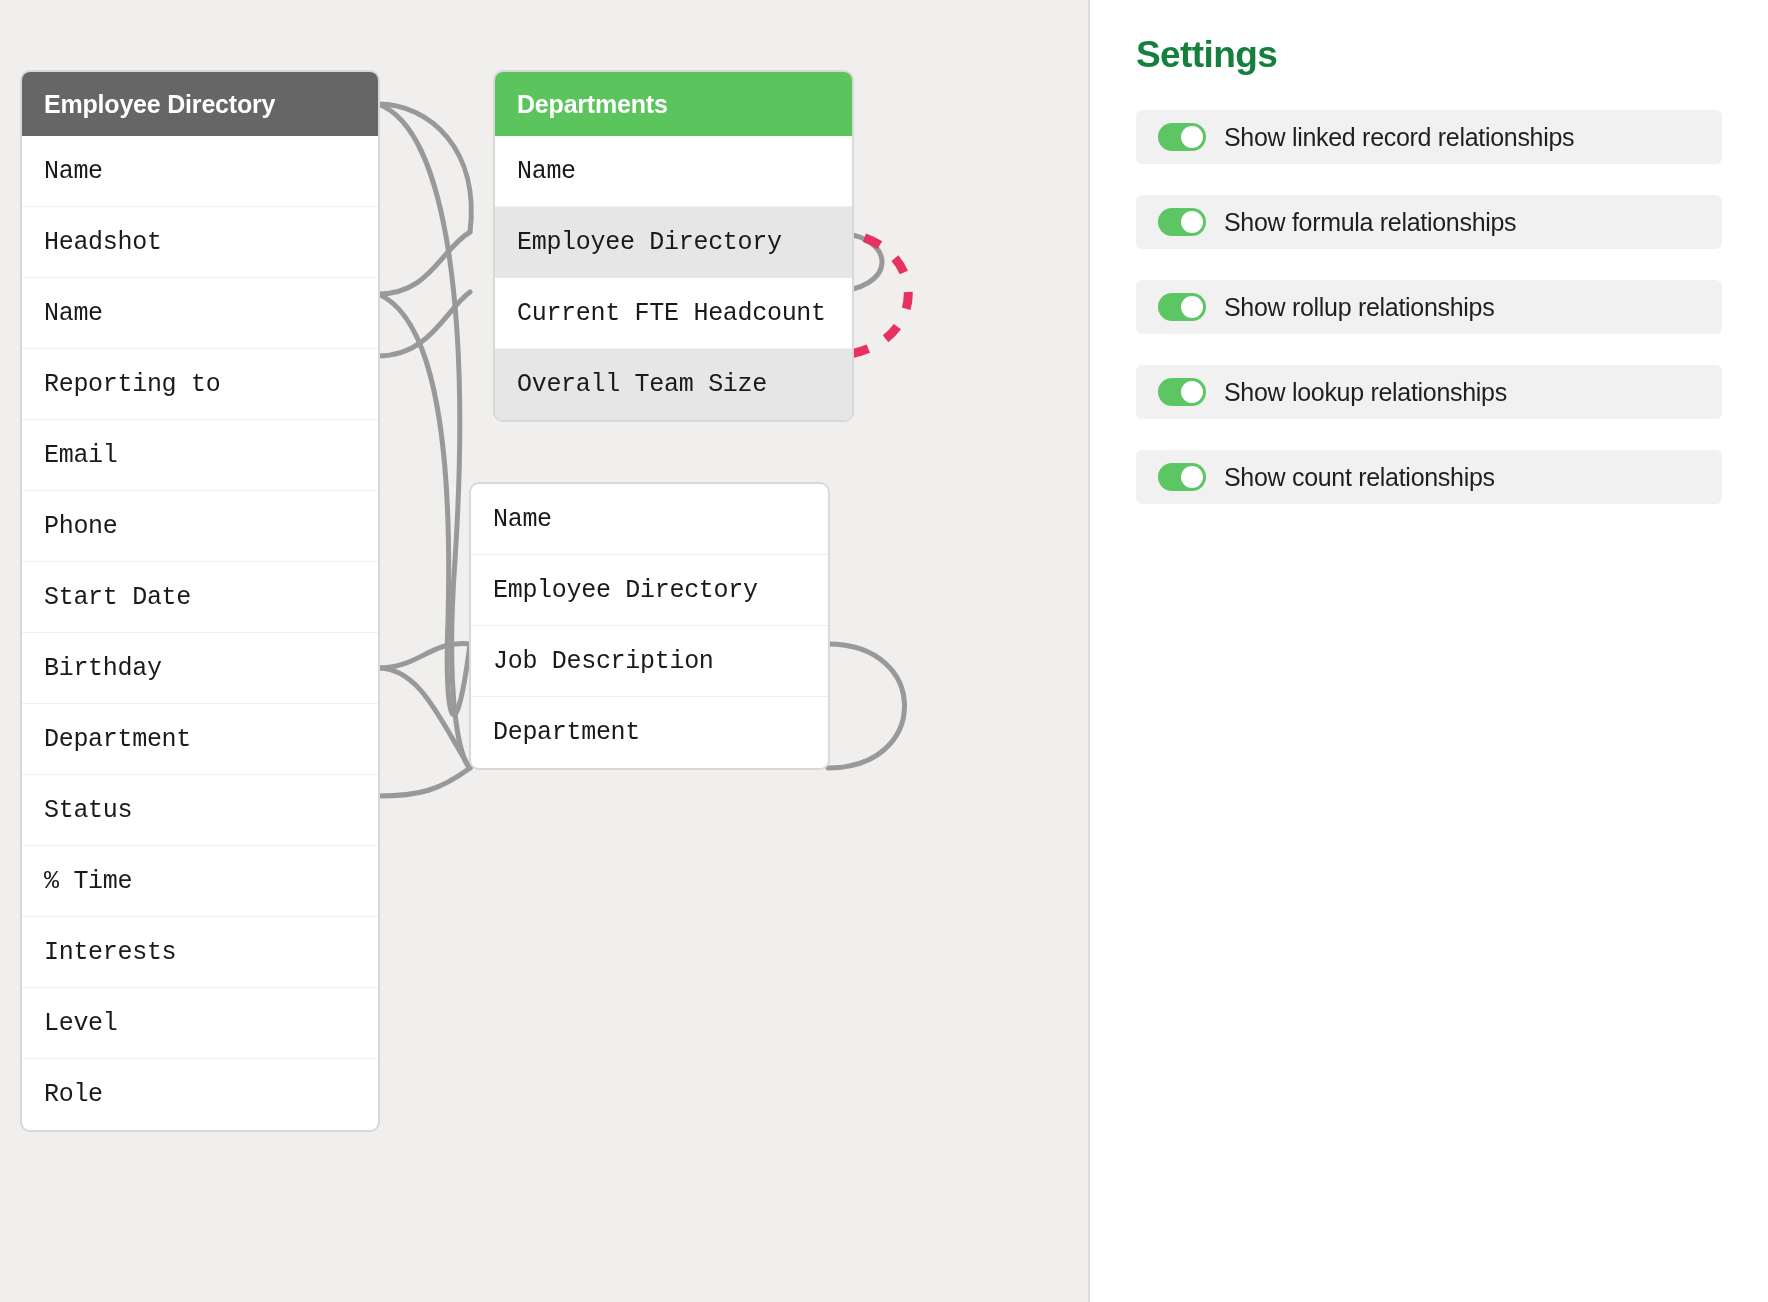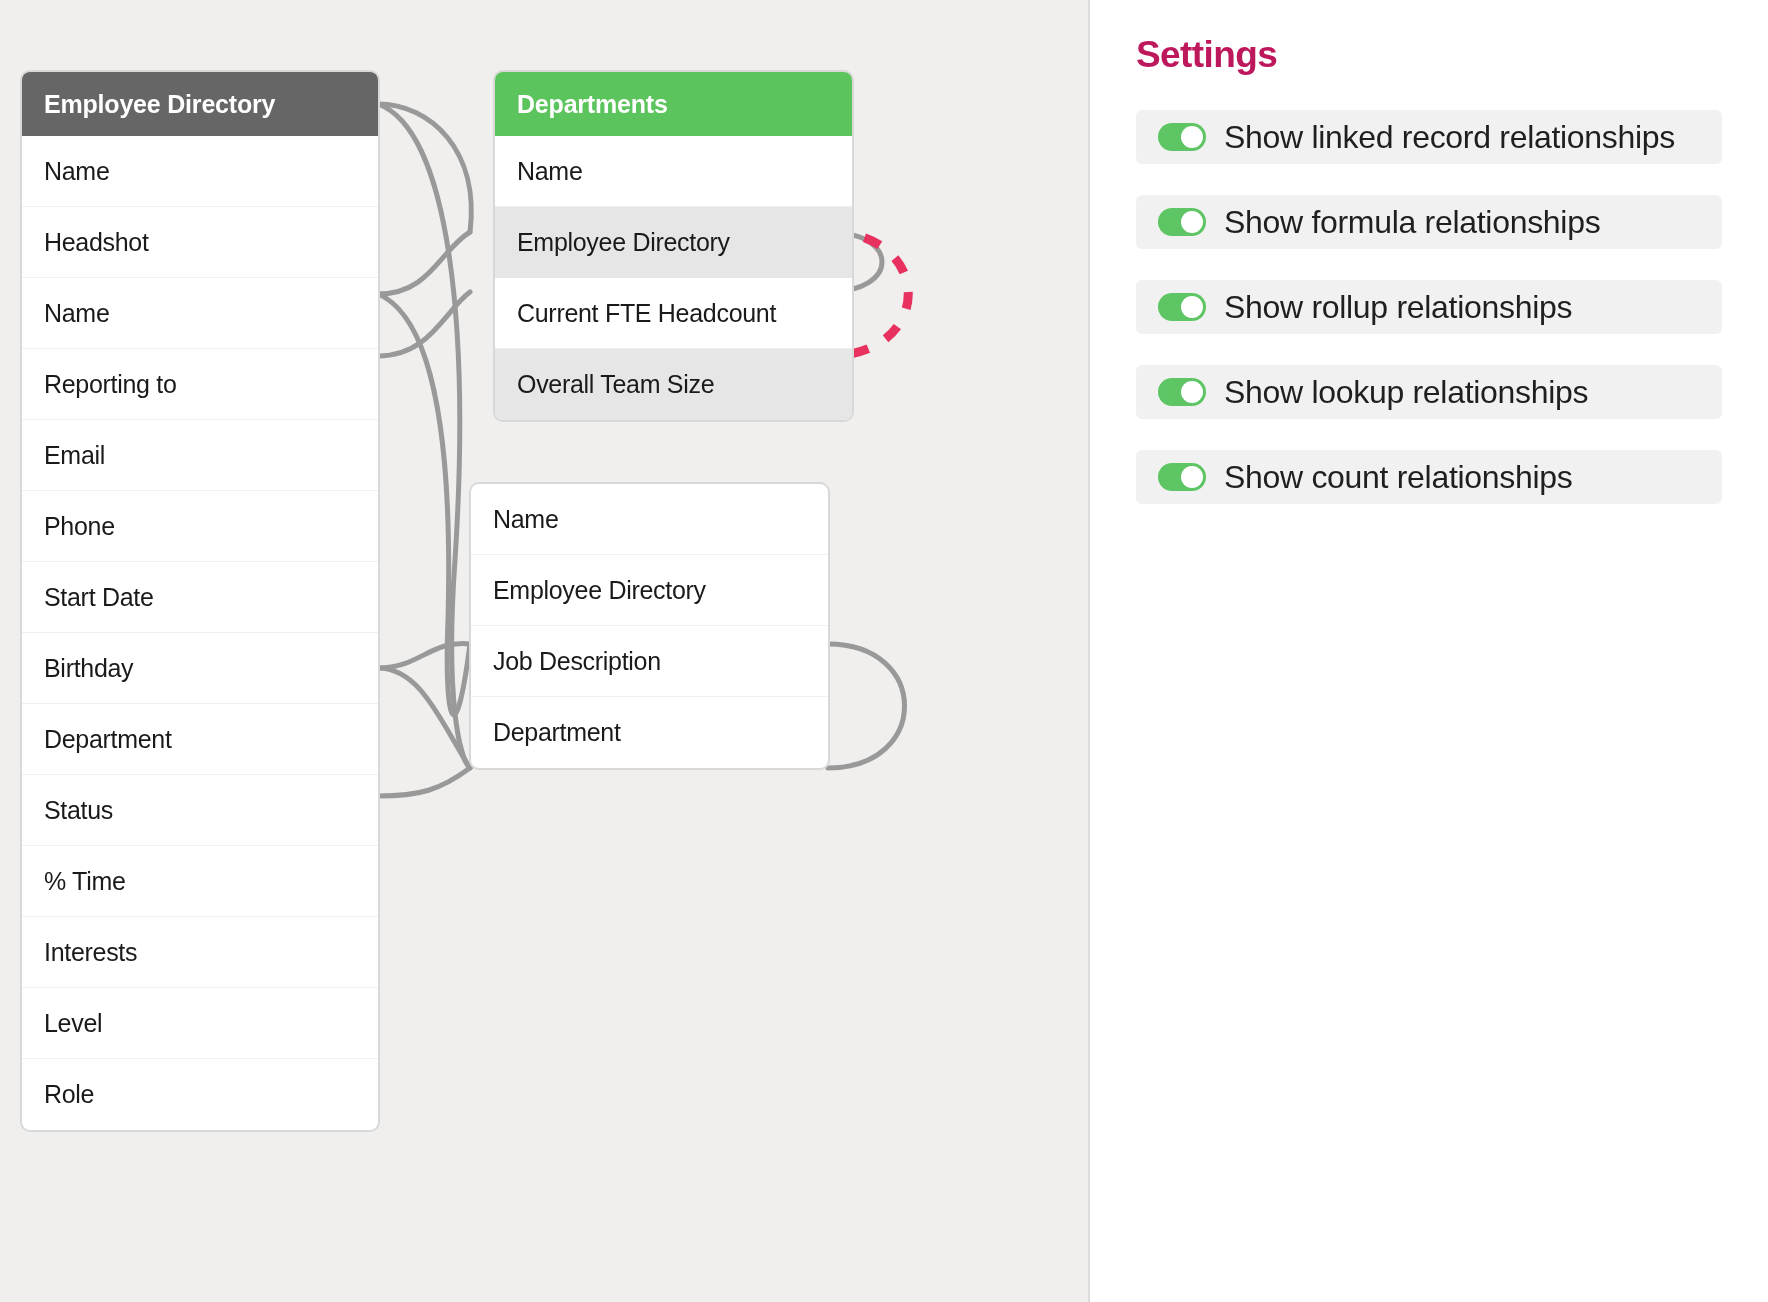--- a/index.html
+++ b/index.html
@@ -41,36 +41,37 @@
   }
   .field-row {
     height: 71px;
     display: flex;
     align-items: center;
     padding: 0 22px;
     font-size: 25px;
     color: #1a1a1a;
     border-bottom: 1px solid #f0f0f0;
     letter-spacing: -0.3px;
+    font-family: Liberation Mono, monospace;
   }
   .field-row:last-child { border-bottom: none; }
   .field-row.shaded { background: #e6e6e6; border-bottom-color: #e6e6e6; }
 
   
   #settings {
     position: relative;
     width: 691px;
     height: 1302px;
     background: #ffffff;
     padding: 30px 46px 0 46px;
   }
   #settings-title {
     font-size: 37px;
     font-weight: bold;
-    color: #be185d;
+    color: #15803d;
     letter-spacing: -0.6px;
     margin: 4px 0 34px 0;
   }
   .setting-row {
     display: flex;
     align-items: center;
     height: 54px;
     background: #f1f1f1;
     border-radius: 6px;
     padding: 0 22px;
@@ -85,21 +86,21 @@
     margin-right: 18px;
   }
   .toggle .knob {
     position: absolute;
     top: 3px; left: 23px;
     width: 22px; height: 22px;
     border-radius: 50%;
     background: #ffffff;
   }
   .setting-label {
-    font-size: 32px;
+    font-size: 25px;
     color: #1f1f1f;
     letter-spacing: -0.3px;
   }
 </style>
 </head>
 <body>
 
 <div id="app">
 
   <div id="canvas">

